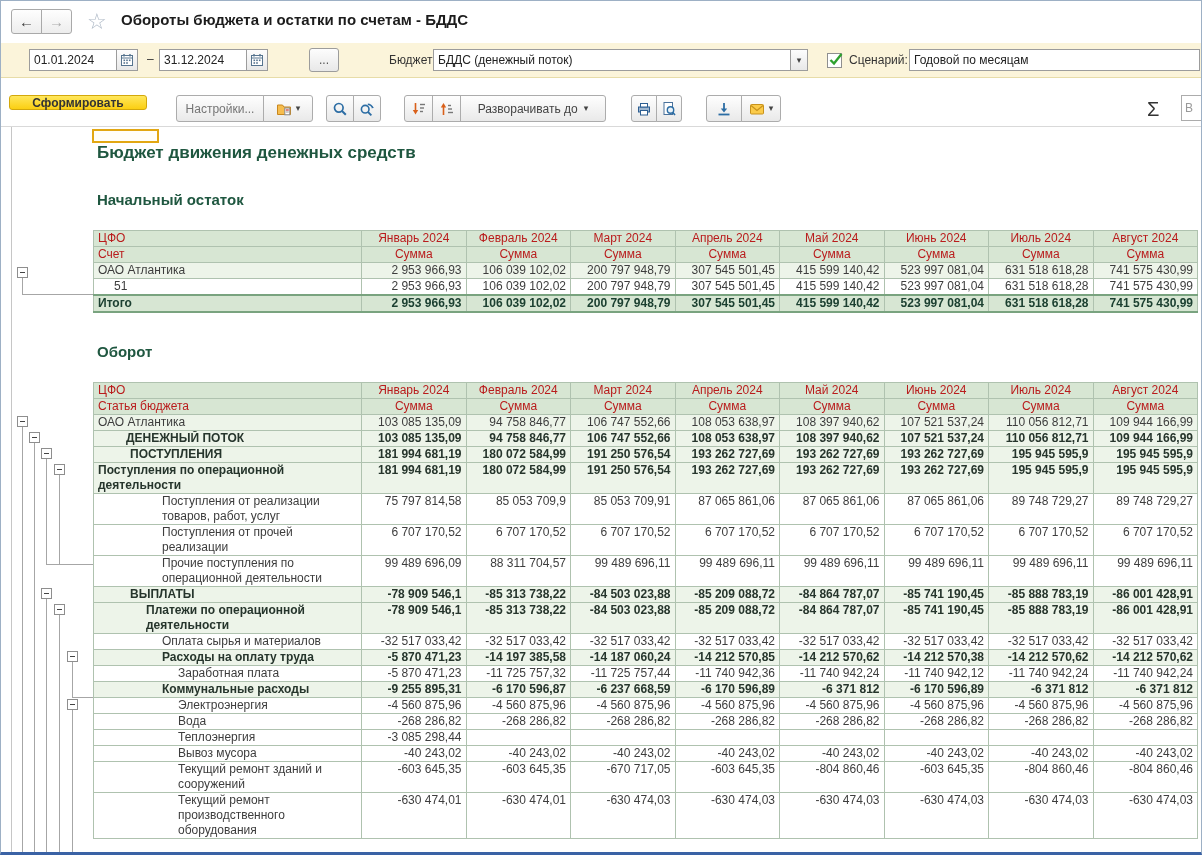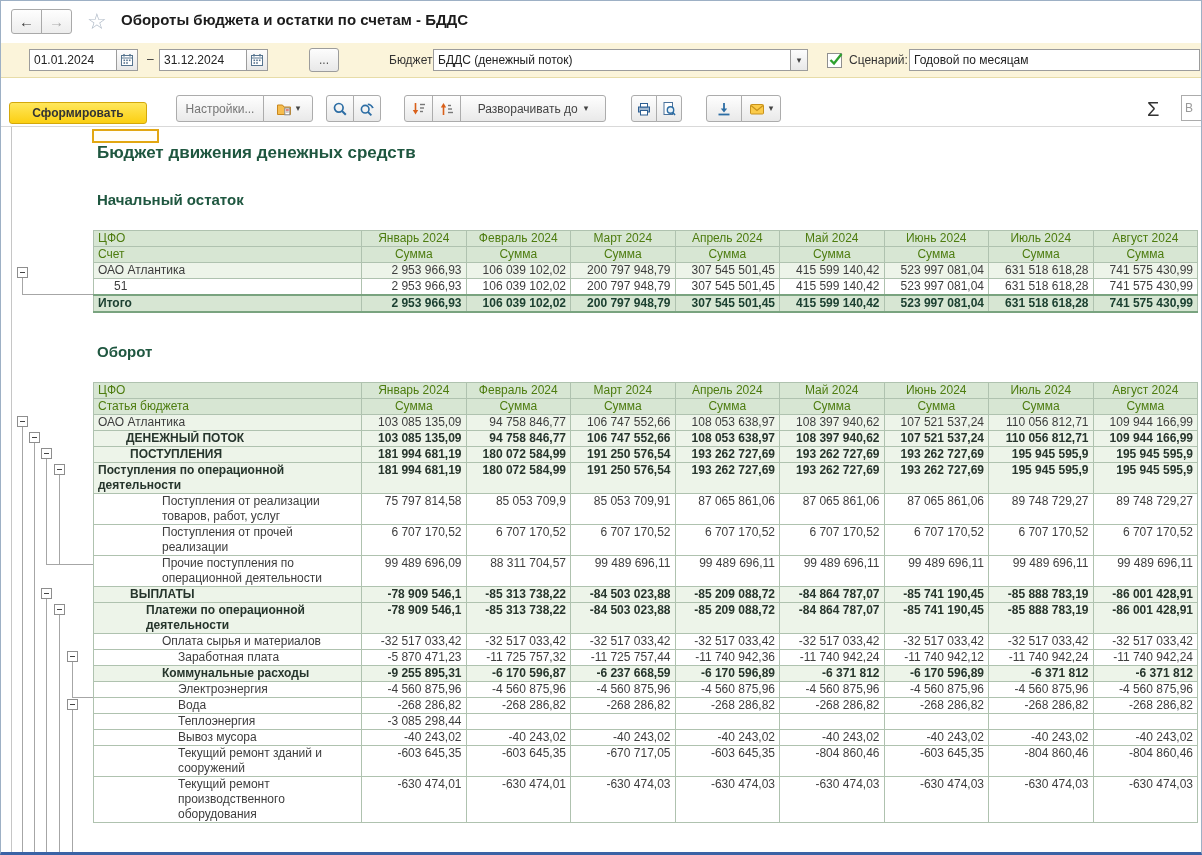--- a/index.html
+++ b/index.html
@@ -26,21 +26,21 @@
             display:flex; align-items:center; justify-content:center; }
   .flabel { position:absolute; font-size:12px; color:#333; top:10px; }
   .dash { position:absolute; top:9px; font-size:12px; color:#333; }
   .caret { font-size:9px; color:#444; line-height:1; }
   .chk { position:absolute; width:15px; height:15px; border:1px solid #8F8F8F; background:#fff; }
   .chk svg { position:absolute; left:0; top:-2px; overflow:visible; }
 
   
   #toolbar { position:absolute; left:0; top:77px; width:100%; height:49px; background:#fff;
              border-bottom:1px solid #D9D9D9; overflow:hidden; }
-  .btn { position:absolute; top:24px; height:22px; border:1px solid #ACACAC; border-radius:3px;
+  .btn { position:absolute; top:17px; height:15px; border:1px solid #ACACAC; border-radius:3px;
          background:linear-gradient(#FEFEFE,#E9E9E9); display:flex; align-items:center; justify-content:center;
          font-size:12px; color:#444; }
   .grp { position:absolute; top:17px; display:flex; height:27px; }
   .grp .gbtn { height:27px; border:1px solid #ACACAC; background:linear-gradient(#FEFEFE,#E9E9E9);
                display:flex; align-items:center; justify-content:center; font-size:12px; color:#444; margin-left:-1px; }
   .grp .gbtn:first-child { border-radius:3px 0 0 3px; margin-left:0; }
   .grp .gbtn:last-child { border-radius:0 3px 3px 0; }
   #btn-generate { left:8px; width:138px; background:linear-gradient(#FFE75C,#FBCF12);
                   border:1px solid #D3A80B; font-weight:bold; color:#333; }
   .sigma { position:absolute; left:1146px; top:20px; font-size:20px; color:#333; }
@@ -53,21 +53,21 @@
   #selcell { position:absolute; left:91px; top:2px; width:67px; height:14px; border:2px solid #E2A713; background:#FFFEF9; }
   .rtitle { position:absolute; left:96px; top:16px; font-size:17px; font-weight:bold; color:#1F5740; }
   .rhead  { position:absolute; left:96px; font-size:15px; font-weight:bold; color:#1F5740; }
 
   .rpt { position:absolute; left:92px; border-collapse:collapse; table-layout:fixed; }
   .rpt td { border:1px solid #AFC2AF; font-size:12px; line-height:15px; padding:0 4px;
             vertical-align:top; color:#3D3D3D; overflow:hidden; }
   .rpt td.lbl { text-align:left; white-space:normal; }
   .rpt td.num { text-align:right; white-space:nowrap; }
   .rpt td.m   { text-align:center; white-space:nowrap; }
-  .rpt tr.hdr td { background:#D7E6D3; color:#4d7c0f; }
+  .rpt tr.hdr td { background:#D7E6D3; color:#b91c1c; }
   .rpt tr.plain td { background:#EDF4E9; }
   .rpt tr.group td { background:#EDF4E9; font-weight:bold; color:#26352C; }
   .rpt tr.total td { background:#D7E6D3; font-weight:bold; color:#1C4031;
                      border-top:2px solid #79A37F; border-bottom:2px solid #79A37F; }
 
   
   .tbox { position:absolute; width:11px; height:11px; border:1px solid #8E8E8E; background:#fff; z-index:2; }
   .tbox::after { content:""; position:absolute; left:2px; top:4px; width:5px; height:1px; background:#444; }
   .tlv { position:absolute; width:1px; background:#A6A6A6; }
   .tlh { position:absolute; height:1px; background:#A6A6A6; }
@@ -484,20 +484,31 @@
             <td class="lbl" style="padding-left: 68px;">Оплата сырья и материалов</td>
             <td class="num">-32 517 033,42</td>
             <td class="num">-32 517 033,42</td>
             <td class="num">-32 517 033,42</td>
             <td class="num">-32 517 033,42</td>
             <td class="num">-32 517 033,42</td>
             <td class="num">-32 517 033,42</td>
             <td class="num">-32 517 033,42</td>
             <td class="num">-32 517 033,42</td>
           </tr>
+          <tr class="group">
+            <td class="lbl" style="padding-left: 68px;">Расходы на оплату труда</td>
+            <td class="num">-5 870 471,23</td>
+            <td class="num">-14 197 385,58</td>
+            <td class="num">-14 187 060,24</td>
+            <td class="num">-14 212 570,85</td>
+            <td class="num">-14 212 570,62</td>
+            <td class="num">-14 212 570,38</td>
+            <td class="num">-14 212 570,62</td>
+            <td class="num">-14 212 570,62</td>
+          </tr>
           <tr class="leaf">
             <td class="lbl" style="padding-left: 84px;">Заработная плата</td>
             <td class="num">-5 870 471,23</td>
             <td class="num">-11 725 757,32</td>
             <td class="num">-11 725 757,44</td>
             <td class="num">-11 740 942,36</td>
             <td class="num">-11 740 942,24</td>
             <td class="num">-11 740 942,12</td>
             <td class="num">-11 740 942,24</td>
             <td class="num">-11 740 942,24</td>

